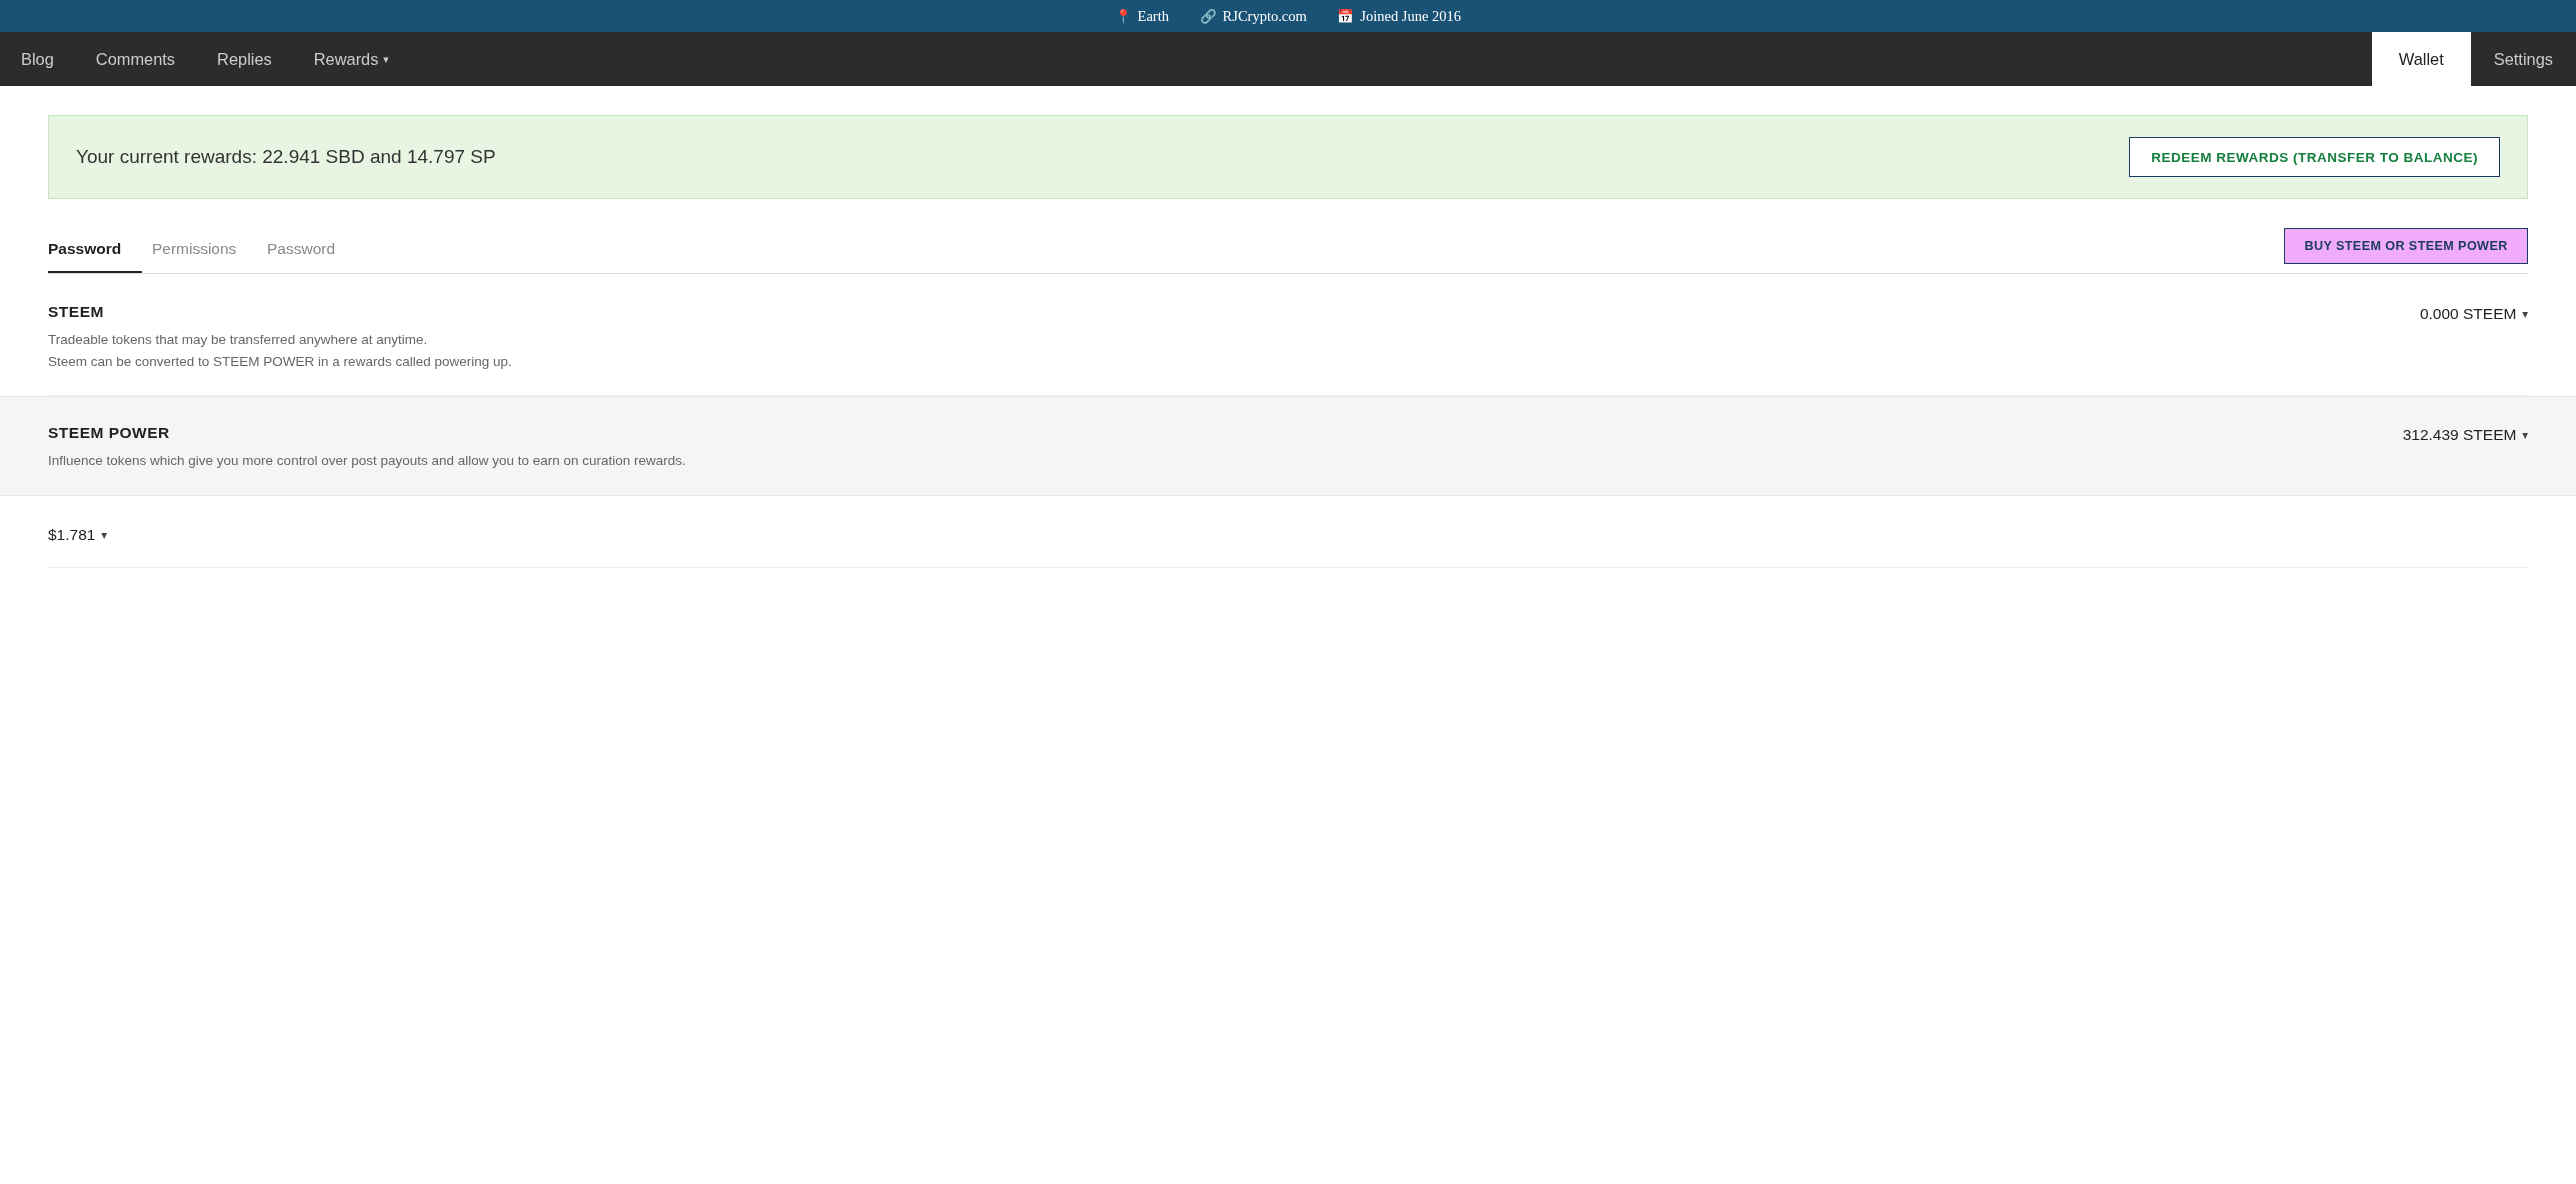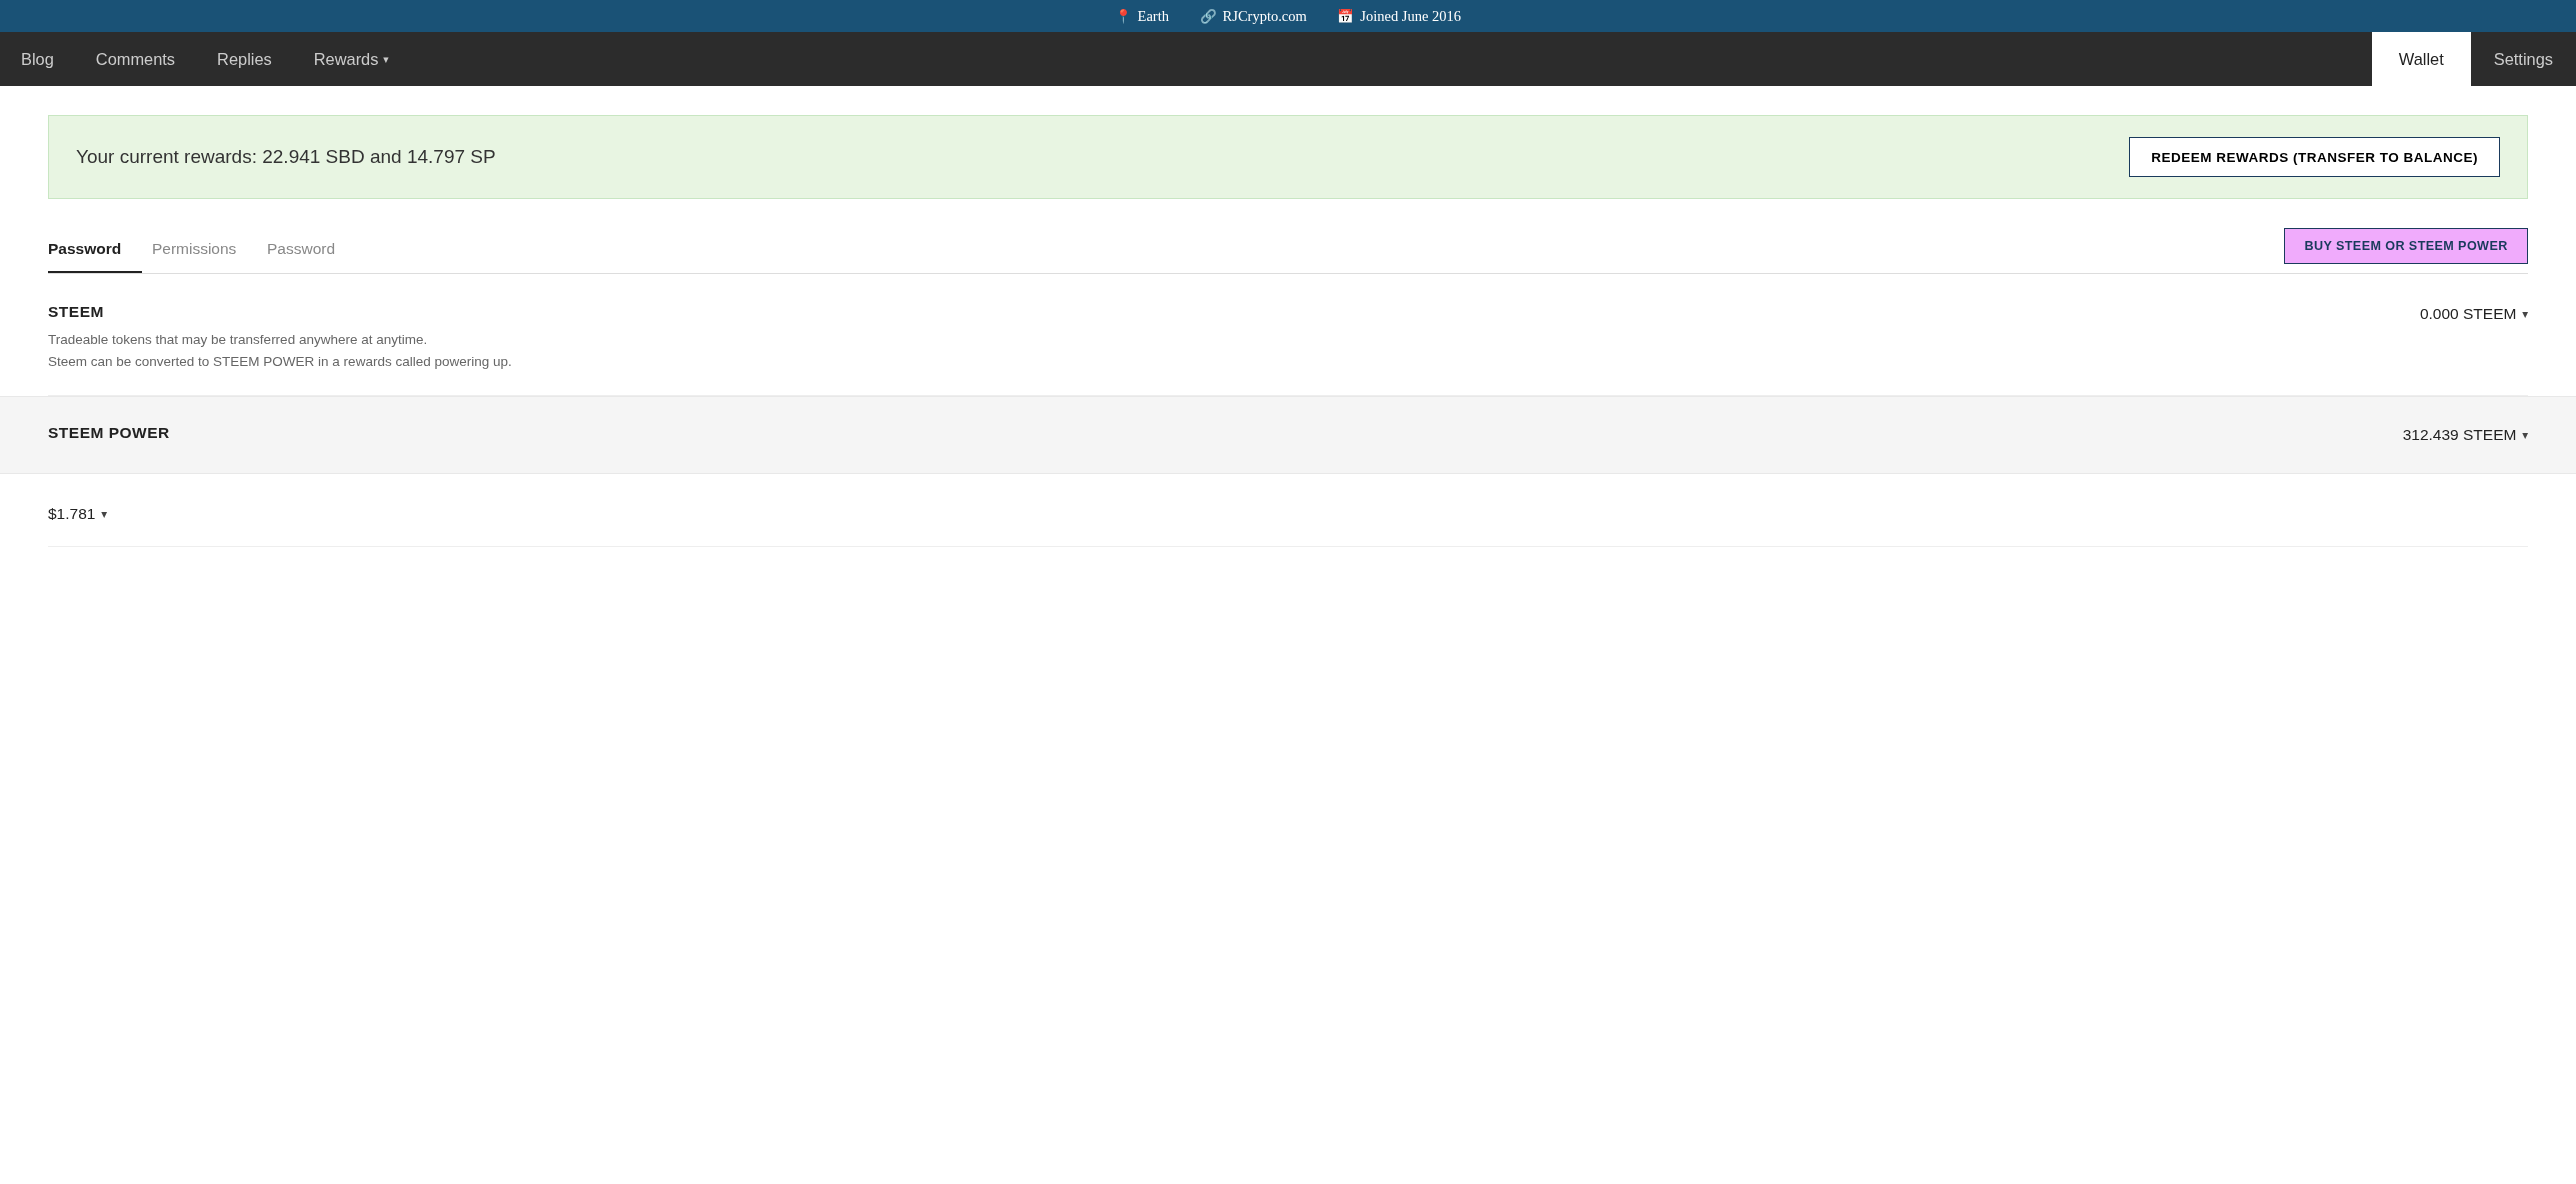--- a/index.html
+++ b/index.html
@@ -91,21 +91,21 @@
       margin-bottom: 29px;
     }
     .rewards-text {
       font-size: 19px;
       color: #333;
       font-family: Arial, sans-serif;
     }
     .redeem-btn {
       border: 1.9px solid #1a3a5c;
       background: #fff;
-      color: #000000;
+      color: #15803d;
       padding: 11.6px 21px;
       font-size: 13.5px;
       font-family: Arial, sans-serif;
       font-weight: 600;
       cursor: pointer;
       letter-spacing: 0.5px;
     }
 
     
     .tabs-row {
@@ -256,20 +256,21 @@
     </div>
     <div class="balance-right">
       <span>0.000 STEEM</span>
       <span class="dropdown-arrow chevron-down"></span>
     </div>
   </div>
 
   <div class="balance-section shaded">
     <div class="balance-left">
       <div class="balance-title">STEEM POWER</div>
+      <div class="balance-desc">Influence tokens which give you more control over post payouts and allow you to earn on curation rewards.</div>
     </div>
     <div class="balance-right">
       <span>312.439 STEEM</span>
       <span class="dropdown-arrow chevron-down"></span>
     </div>
   </div>
 
   <div class="balance-section">
     <div class="balance-right">
       <span>$1.781</span>

